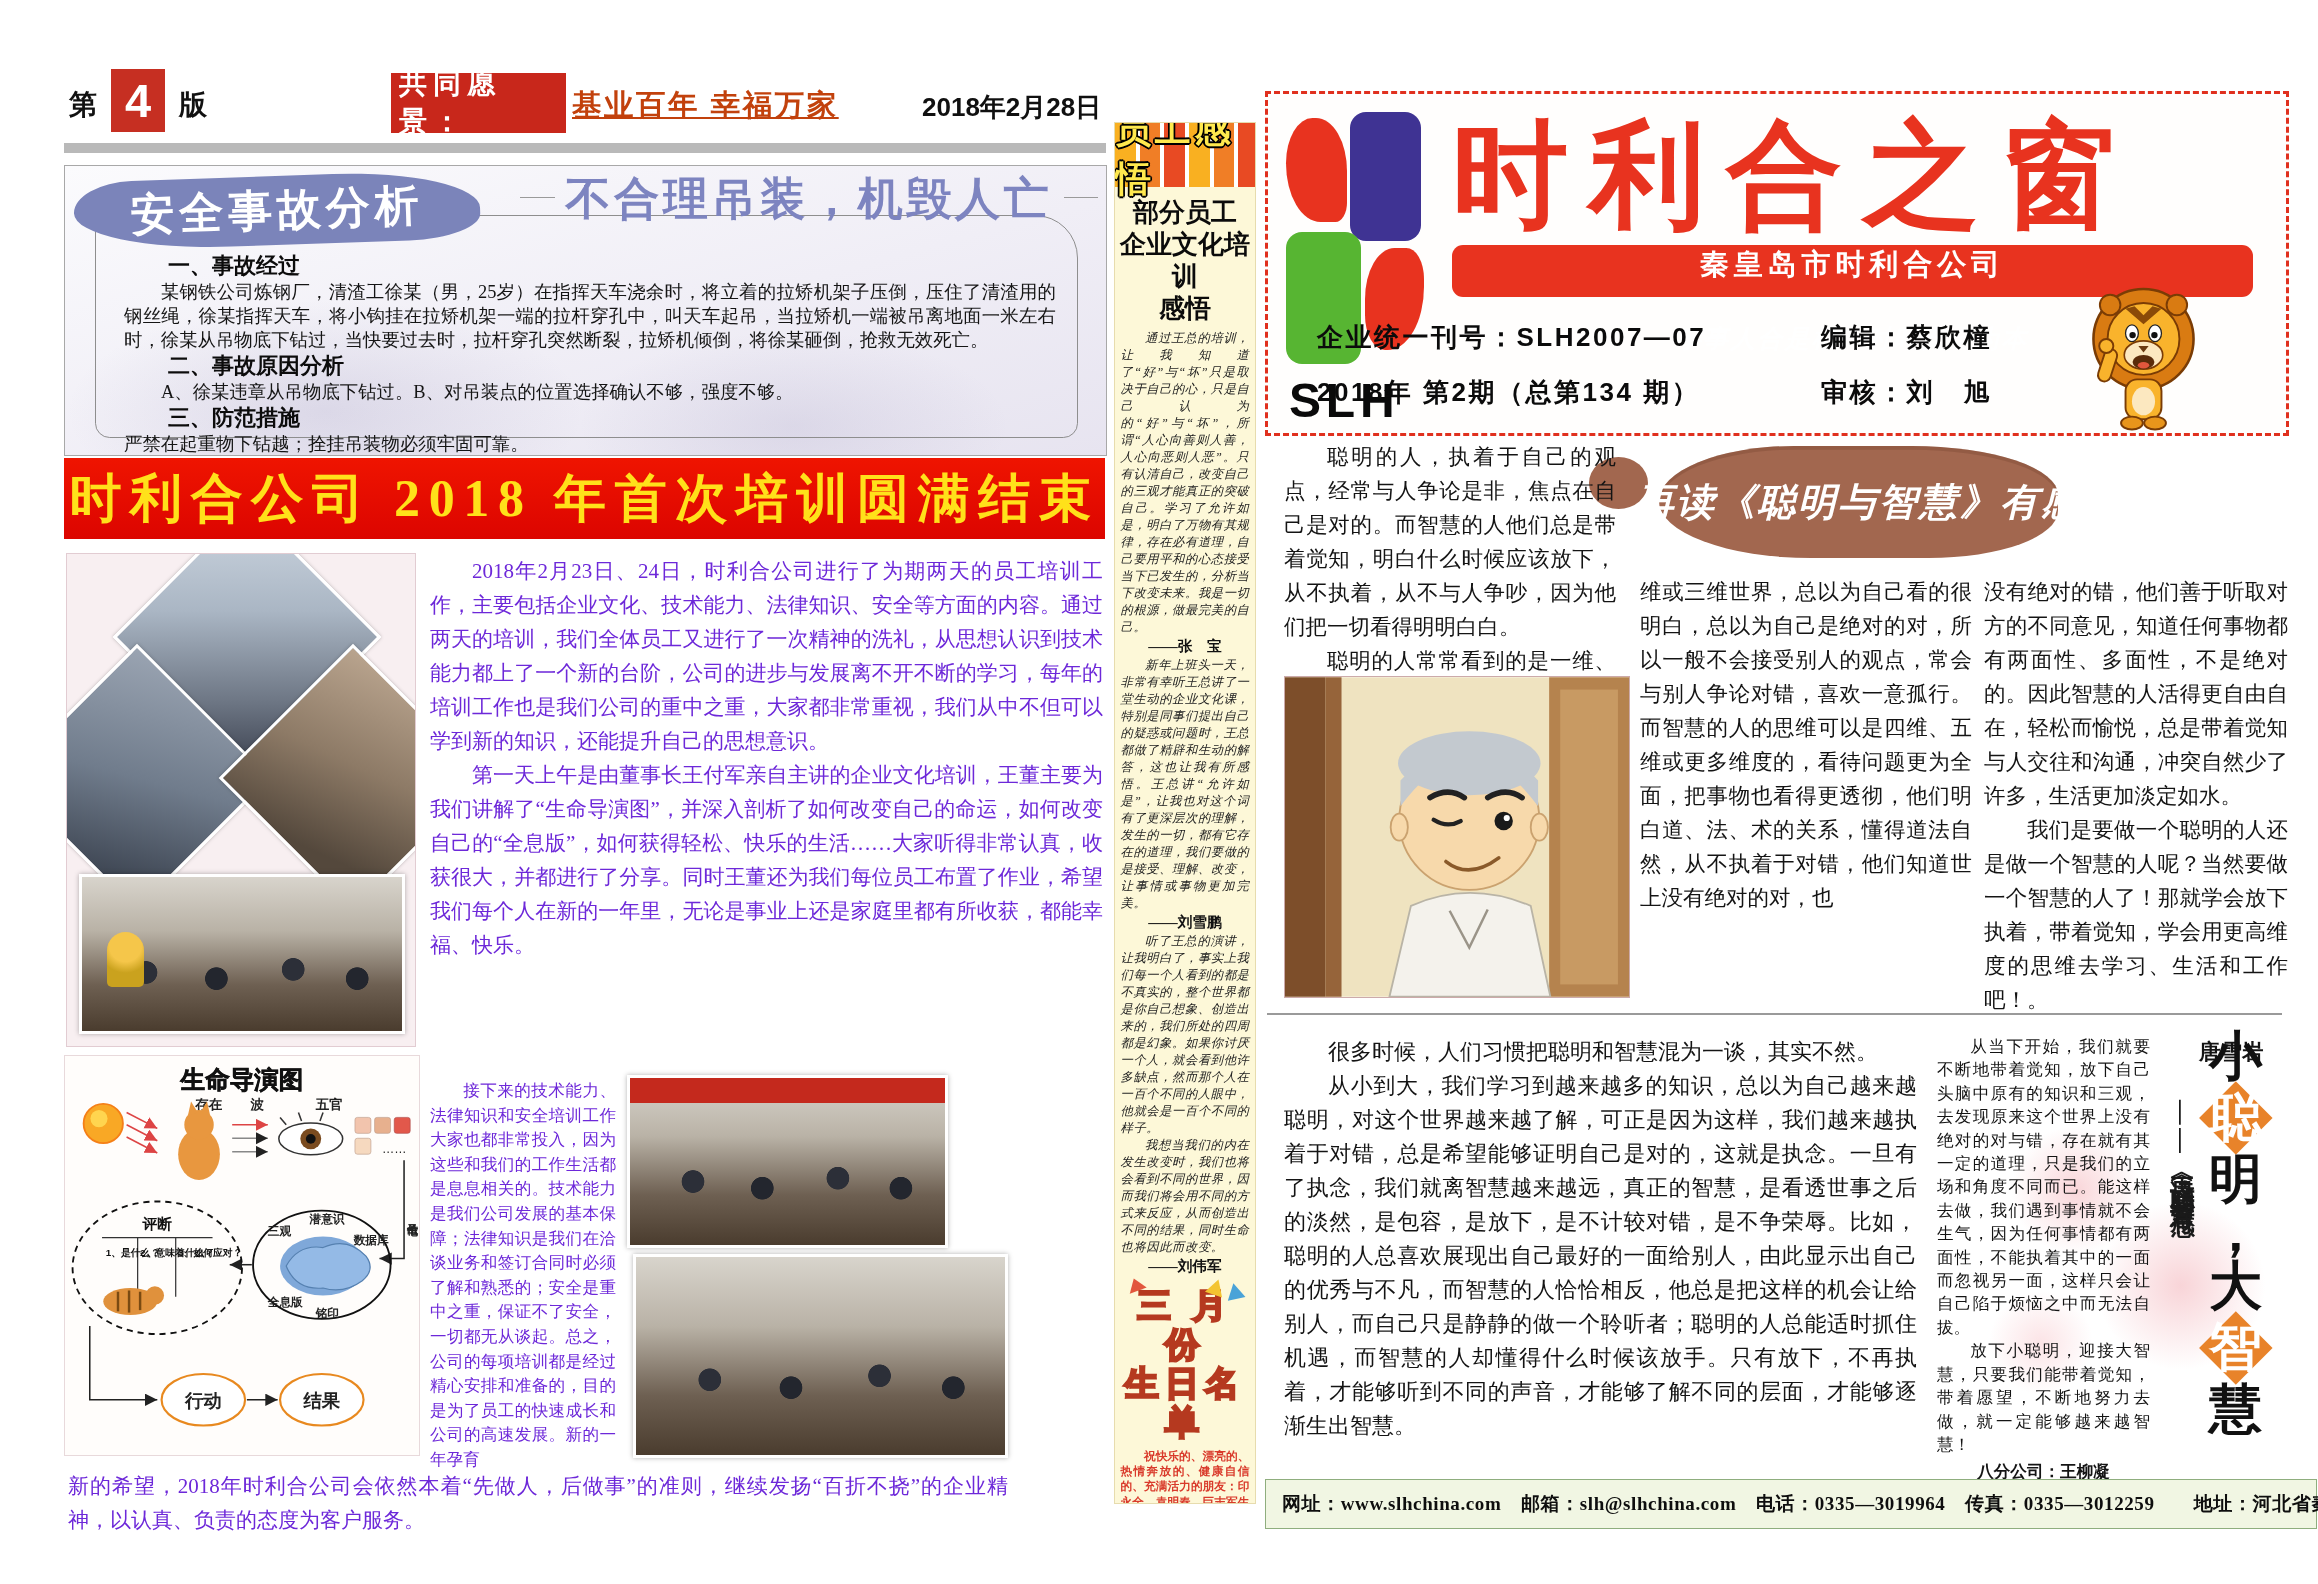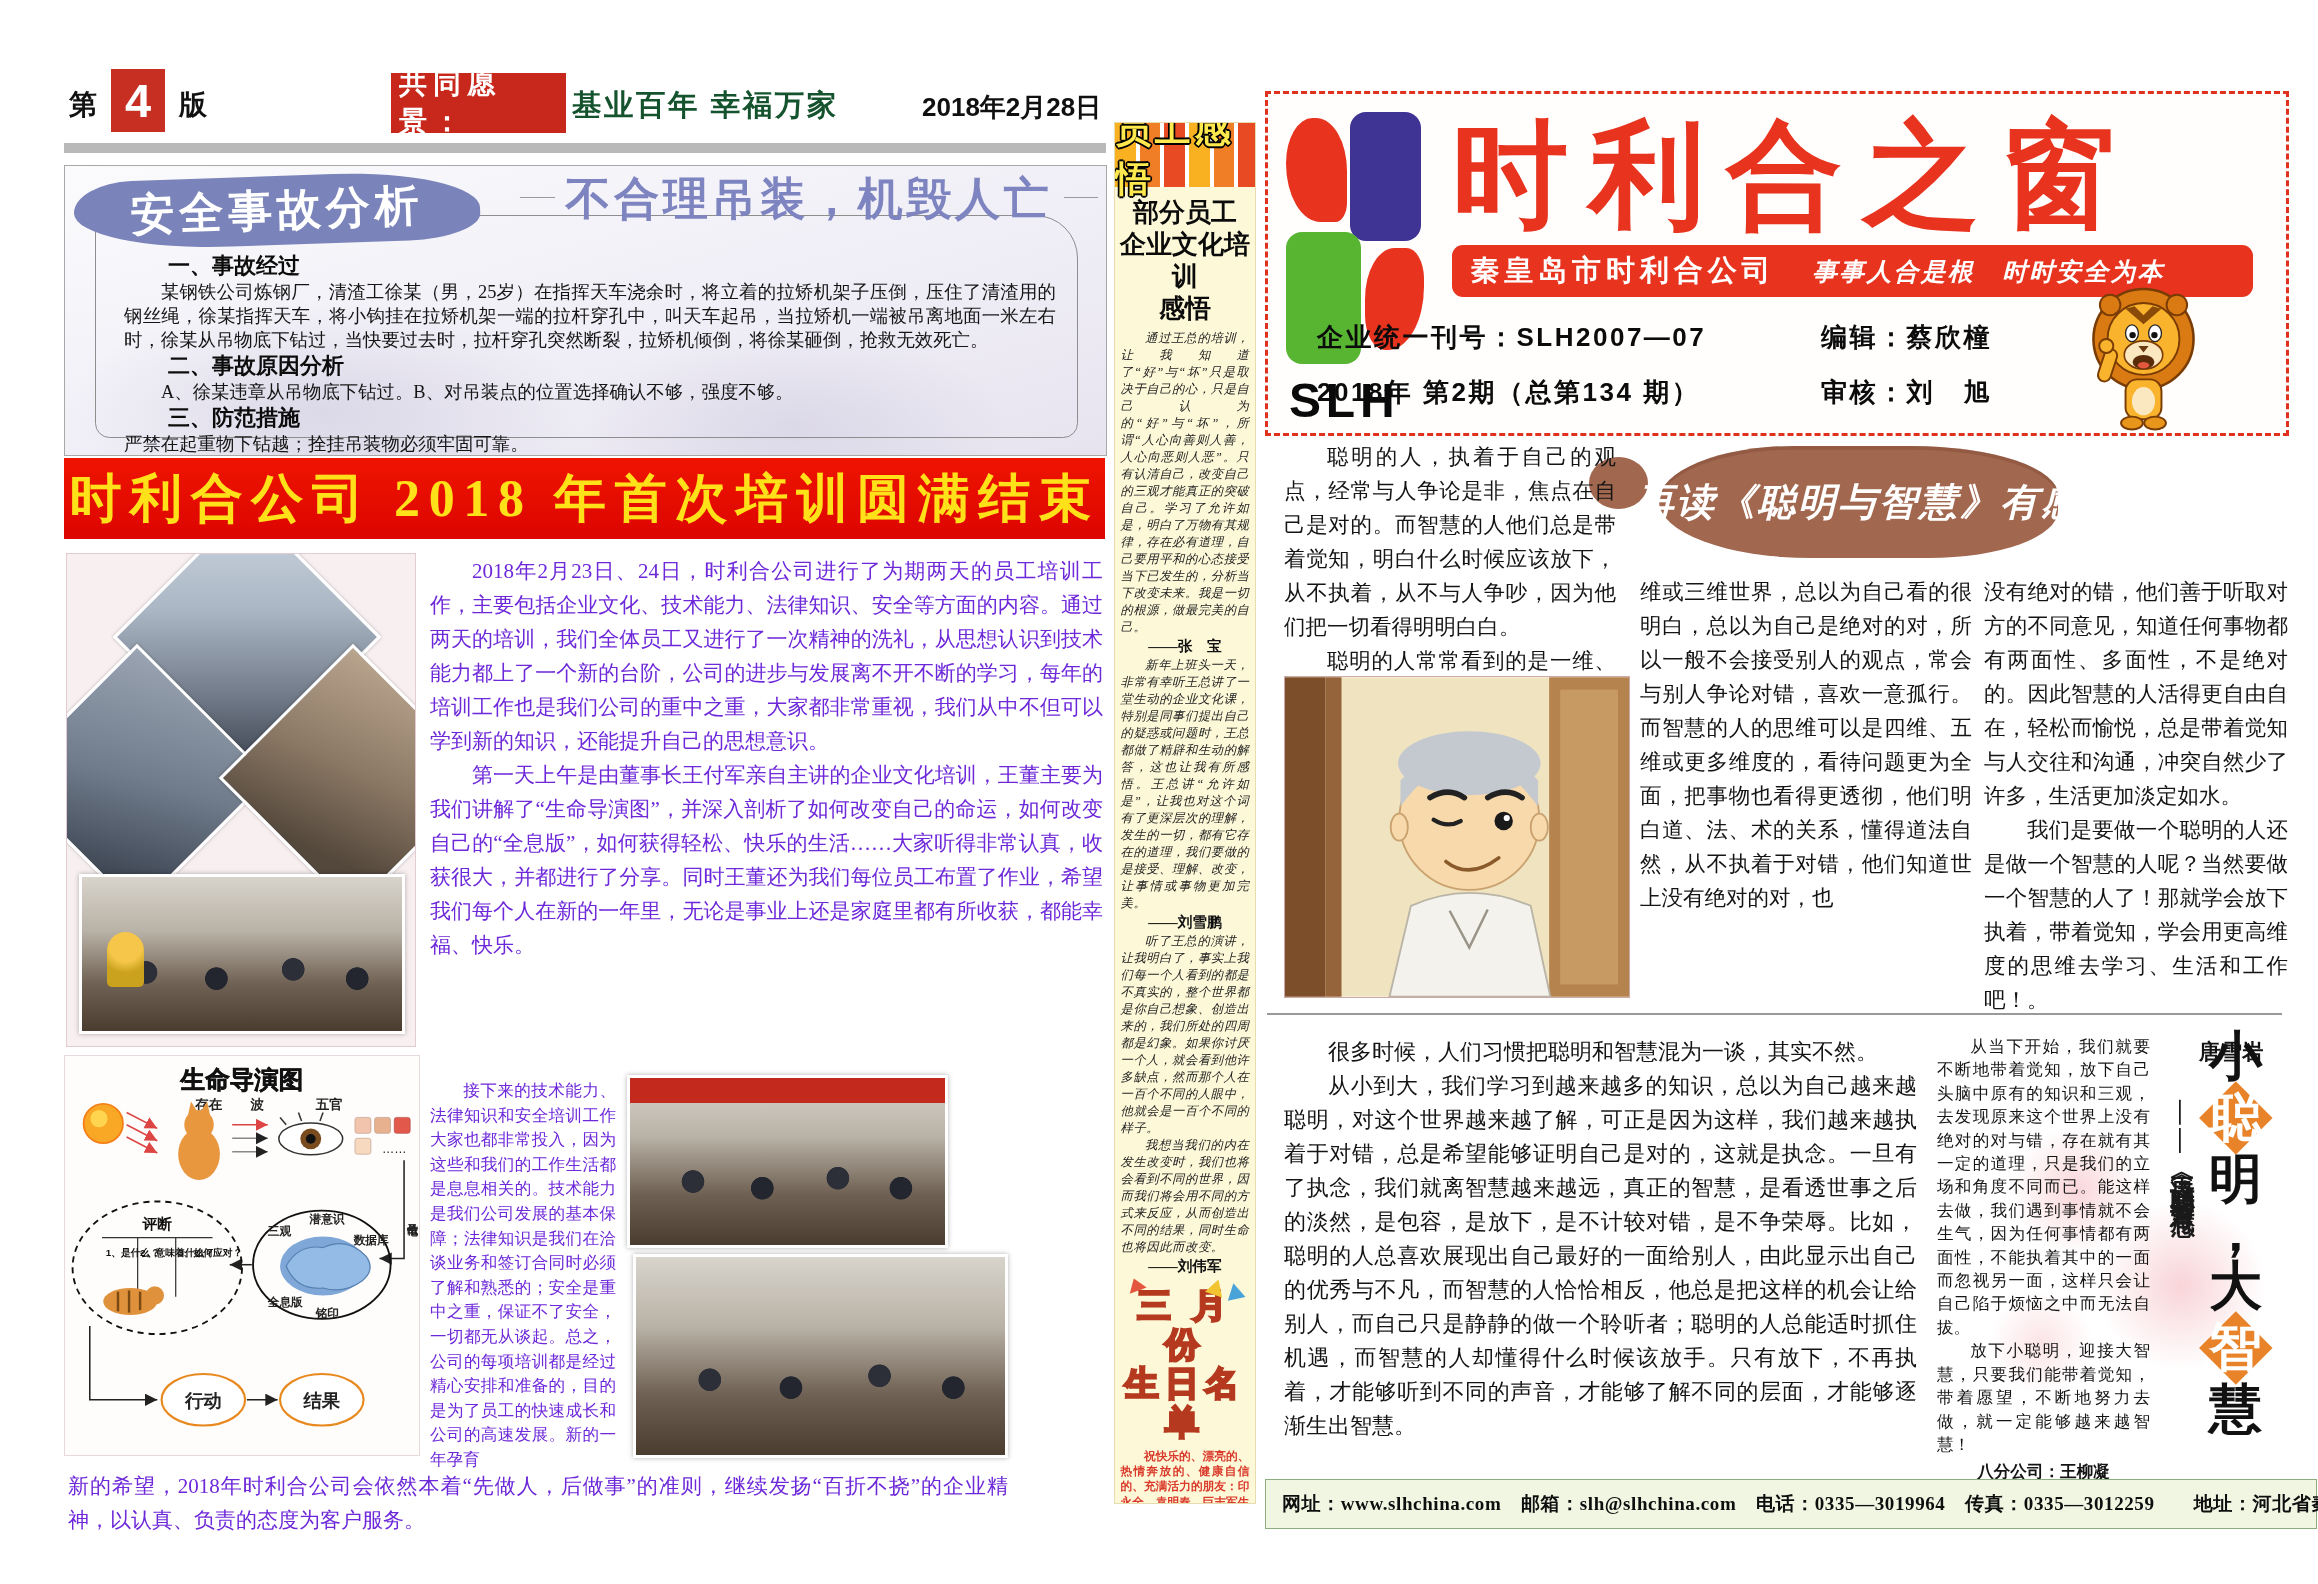--- a/index.html
+++ b/index.html
@@ -10,21 +10,21 @@
   p{margin:0;}
   .body-p{font-size:21px;line-height:34px;text-align:justify;text-indent:2em;color:#6d28d9;}
   .noind{text-indent:0;}
   
   .pagenum-box{background:#c62f22;color:#fff;font-weight:bold;font-size:47px;
                width:54px;height:63px;display:flex;align-items:center;justify-content:center;}
   .hdr-label{font-size:28px;font-weight:bold;color:#111;}
   .gray-bar{background:#b9b9b9;height:9.8px;}
   .vision-box{background:#c8271b;color:#fff;font-weight:bold;font-size:28px;letter-spacing:6.1px;
               display:flex;align-items:center;justify-content:center;}
-  .vision-text{font-size:29.5px;font-weight:bold;letter-spacing:2.5px;color:#14532d;}
+  .vision-text{font-size:29.5px;font-weight:bold;letter-spacing:2.5px;color:#c2410c;text-decoration:underline;}
   .date-text{font-size:26px;font-weight:bold;color:#101010;}
   
   .safety-box{border:1.2px solid #a8a8a8;background:
       radial-gradient(ellipse 369px 160px at 25% 85%, rgba(124,116,166,.18), rgba(124,116,166,0) 70%),
       radial-gradient(ellipse 307px 135px at 70% 90%, rgba(124,116,166,.14), rgba(124,116,166,0) 70%),
       linear-gradient(165deg,#fbfbfd 0%,#f0eef6 55%,#e7e4f0 100%);}
   .safety-ribbon{background:#7b84ba;color:#fff;font-weight:bold;font-size:44px;letter-spacing:4.9px;
       display:flex;align-items:center;justify-content:center;
       border-radius:18% 45% 22% 48% / 55% 70% 45% 70%;transform:rotate(-2deg);}
   .safety-title{color:#7d84c0;font-weight:bold;font-size:45px;letter-spacing:3.7px;white-space:nowrap;}
@@ -64,21 +64,21 @@
   .mid-sig{font-size:14.7px;line-height:21px;font-weight:bold;text-align:center;color:#111;}
   .bday-title{font-size:34px;line-height:39px;font-weight:bold;text-align:center;letter-spacing:6.1px;
       color:#fff;-webkit-text-stroke:2.5px #b5391f;font-family:"Liberation Sans","DejaVu Sans",sans-serif;}
   .bday-text{font-size:11.7px;line-height:15.4px;text-align:justify;text-indent:2em;color:#d93a2b;font-weight:bold;}
   .hat{width:0;height:0;border-left:9.8px solid transparent;border-right:9.8px solid transparent;}
   
   .masthead{border:3.7px dashed #e0301e;background:#fffefd;}
   .logo-blk{border-radius:16px;}
   .mast-title{color:#e8331f;font-weight:bold;font-size:116px;letter-spacing:21px;white-space:nowrap;
       font-family:"Liberation Serif","DejaVu Serif",serif;}
-  .mast-bar{background:#e8331f;border-radius:11px;color:#fff;display:flex;align-items:center;}
+  .mast-bar{background:#e8331f;border-radius:11px;color:#fff;display:flex;align-items:center;flex-direction:column;}
   .mast-org{font-size:29px;font-weight:bold;letter-spacing:4.9px;}
   .mast-slogan{font-size:24.6px;font-style:italic;font-weight:bold;letter-spacing:2.5px;}
   .mast-info{font-size:26px;font-weight:bold;letter-spacing:2.5px;color:#0b0b0b;
       font-family:"Liberation Sans","DejaVu Sans",sans-serif;}
   
   .brown-banner{background:#a2674f;border-radius:48% 52% 46% 54% / 70% 62% 60% 72%;
       box-shadow:0 3.7px 0 rgba(120,70,50,.35) inset;display:flex;align-items:center;justify-content:center;}
   .brown-banner span{color:#fff;font-size:38px;font-weight:bold;letter-spacing:2.5px;font-style:italic;white-space:nowrap;}
   .wis-p{font-size:21.5px;line-height:34px;text-align:justify;color:#141414;}
   .wis-p.ind{text-indent:2em;}

